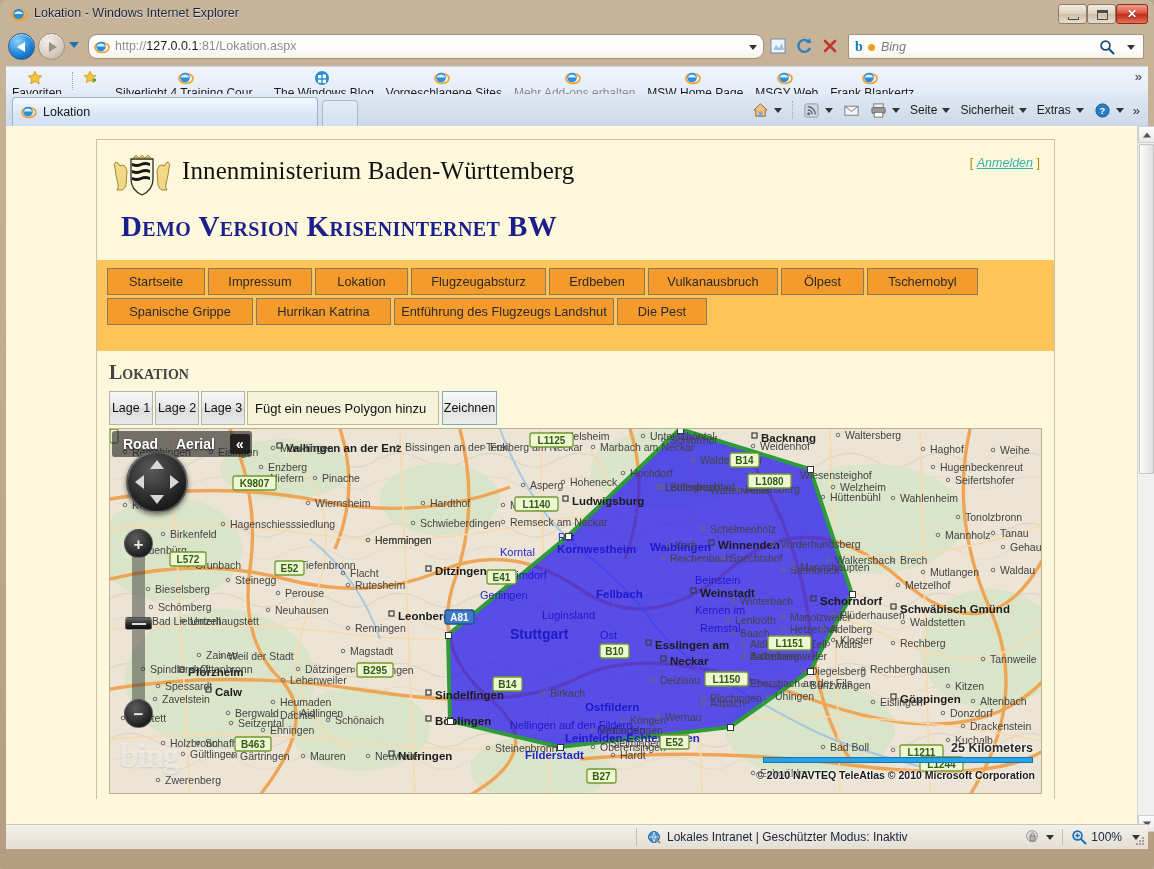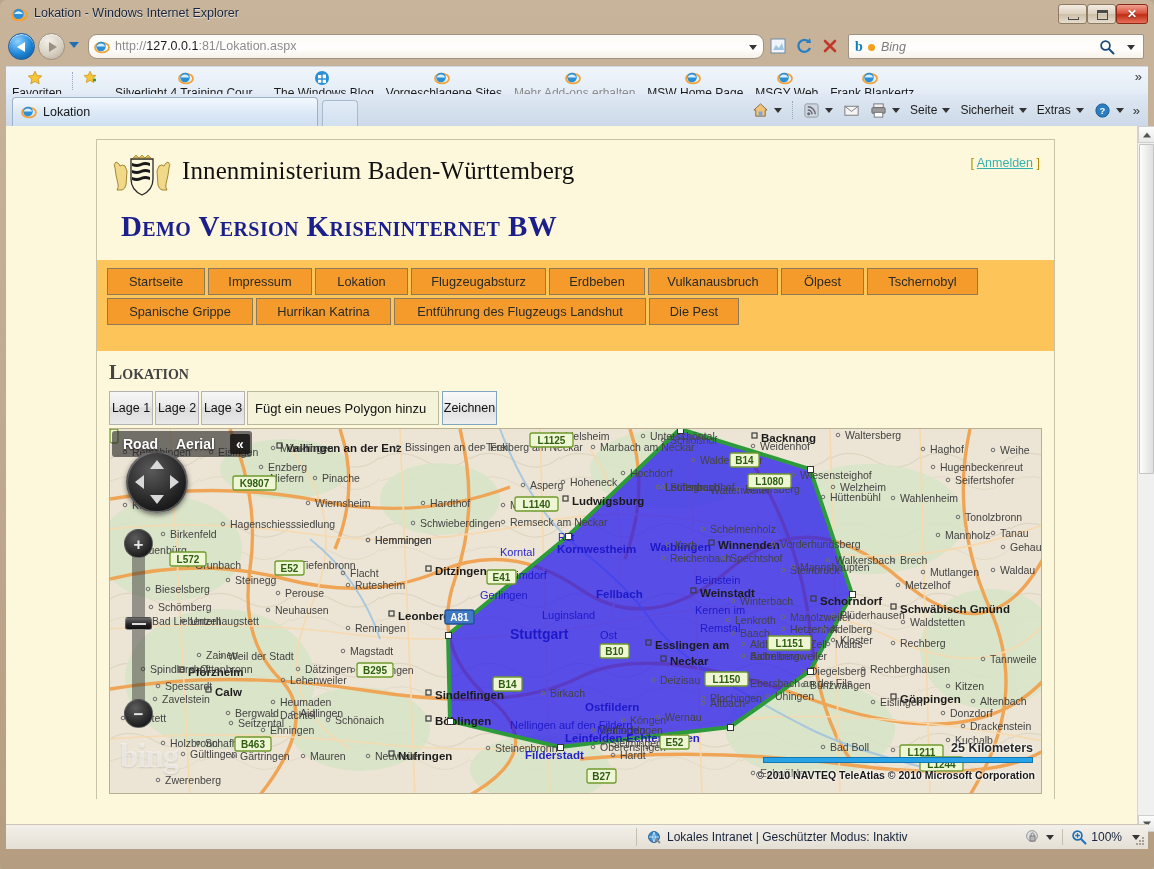--- a/index.html
+++ b/index.html
@@ -217,21 +217,21 @@
   #ministry-title {
     position: absolute; left: 85px; top: 17px;
     font-family: "Liberation Serif", serif;
     font-size: 25px; color: #111; letter-spacing: .1px;
   }
   #anmelden-wrap {
     position: absolute; right: 14px; top: 16px;
     font-size: 12.5px; color: #b08a00;
   }
   #anmelden-link {
-    color: #37b1ae; text-decoration: underline; cursor: pointer;
+    color: #37b1ae; text-decoration: underline; cursor: pointer; font-style: italic;
   }
   #demo-title {
     position: absolute; left: 24px; top: 70px;
     font-family: "Liberation Serif", serif;
     font-variant: small-caps;
     font-weight: bold;
     font-size: 29px; color: #1b1f8c; letter-spacing: .4px;
   }
 
   
@@ -679,21 +679,21 @@
               <div class="navitem" style="width: 93px;">Lokation</div>
               <div class="navitem" style="width: 135px;">Flugzeugabsturz</div>
               <div class="navitem" style="width: 96px;">Erdbeben</div>
               <div class="navitem" style="width: 130px;">Vulkanausbruch</div>
               <div class="navitem" style="width: 83px;">Ölpest</div>
               <div class="navitem" style="width: 111px;">Tschernobyl</div>
             </div>
           <div class="navrow2" id="nav-r2" style="margin-bottom:16px;">
               <div class="navitem" style="width: 146px;">Spanische Grippe</div>
               <div class="navitem" style="width: 135px;">Hurrikan Katrina</div>
-              <div class="navitem" style="width: 252px;">Entführung des Flugzeugs Landshut</div>
+              <div class="navitem" style="width: 220px;">Entführung des Flugzeugs Landshut</div>
               <div class="navitem" style="width: 90px;">Die Pest</div>
             </div>
         </div>
 
         <div id="content">
           <div id="lokation-heading">Lokation</div>
 
           <div id="toolbar-row">
             <div class="lage-btn">
               <span>Lage 1</span>

